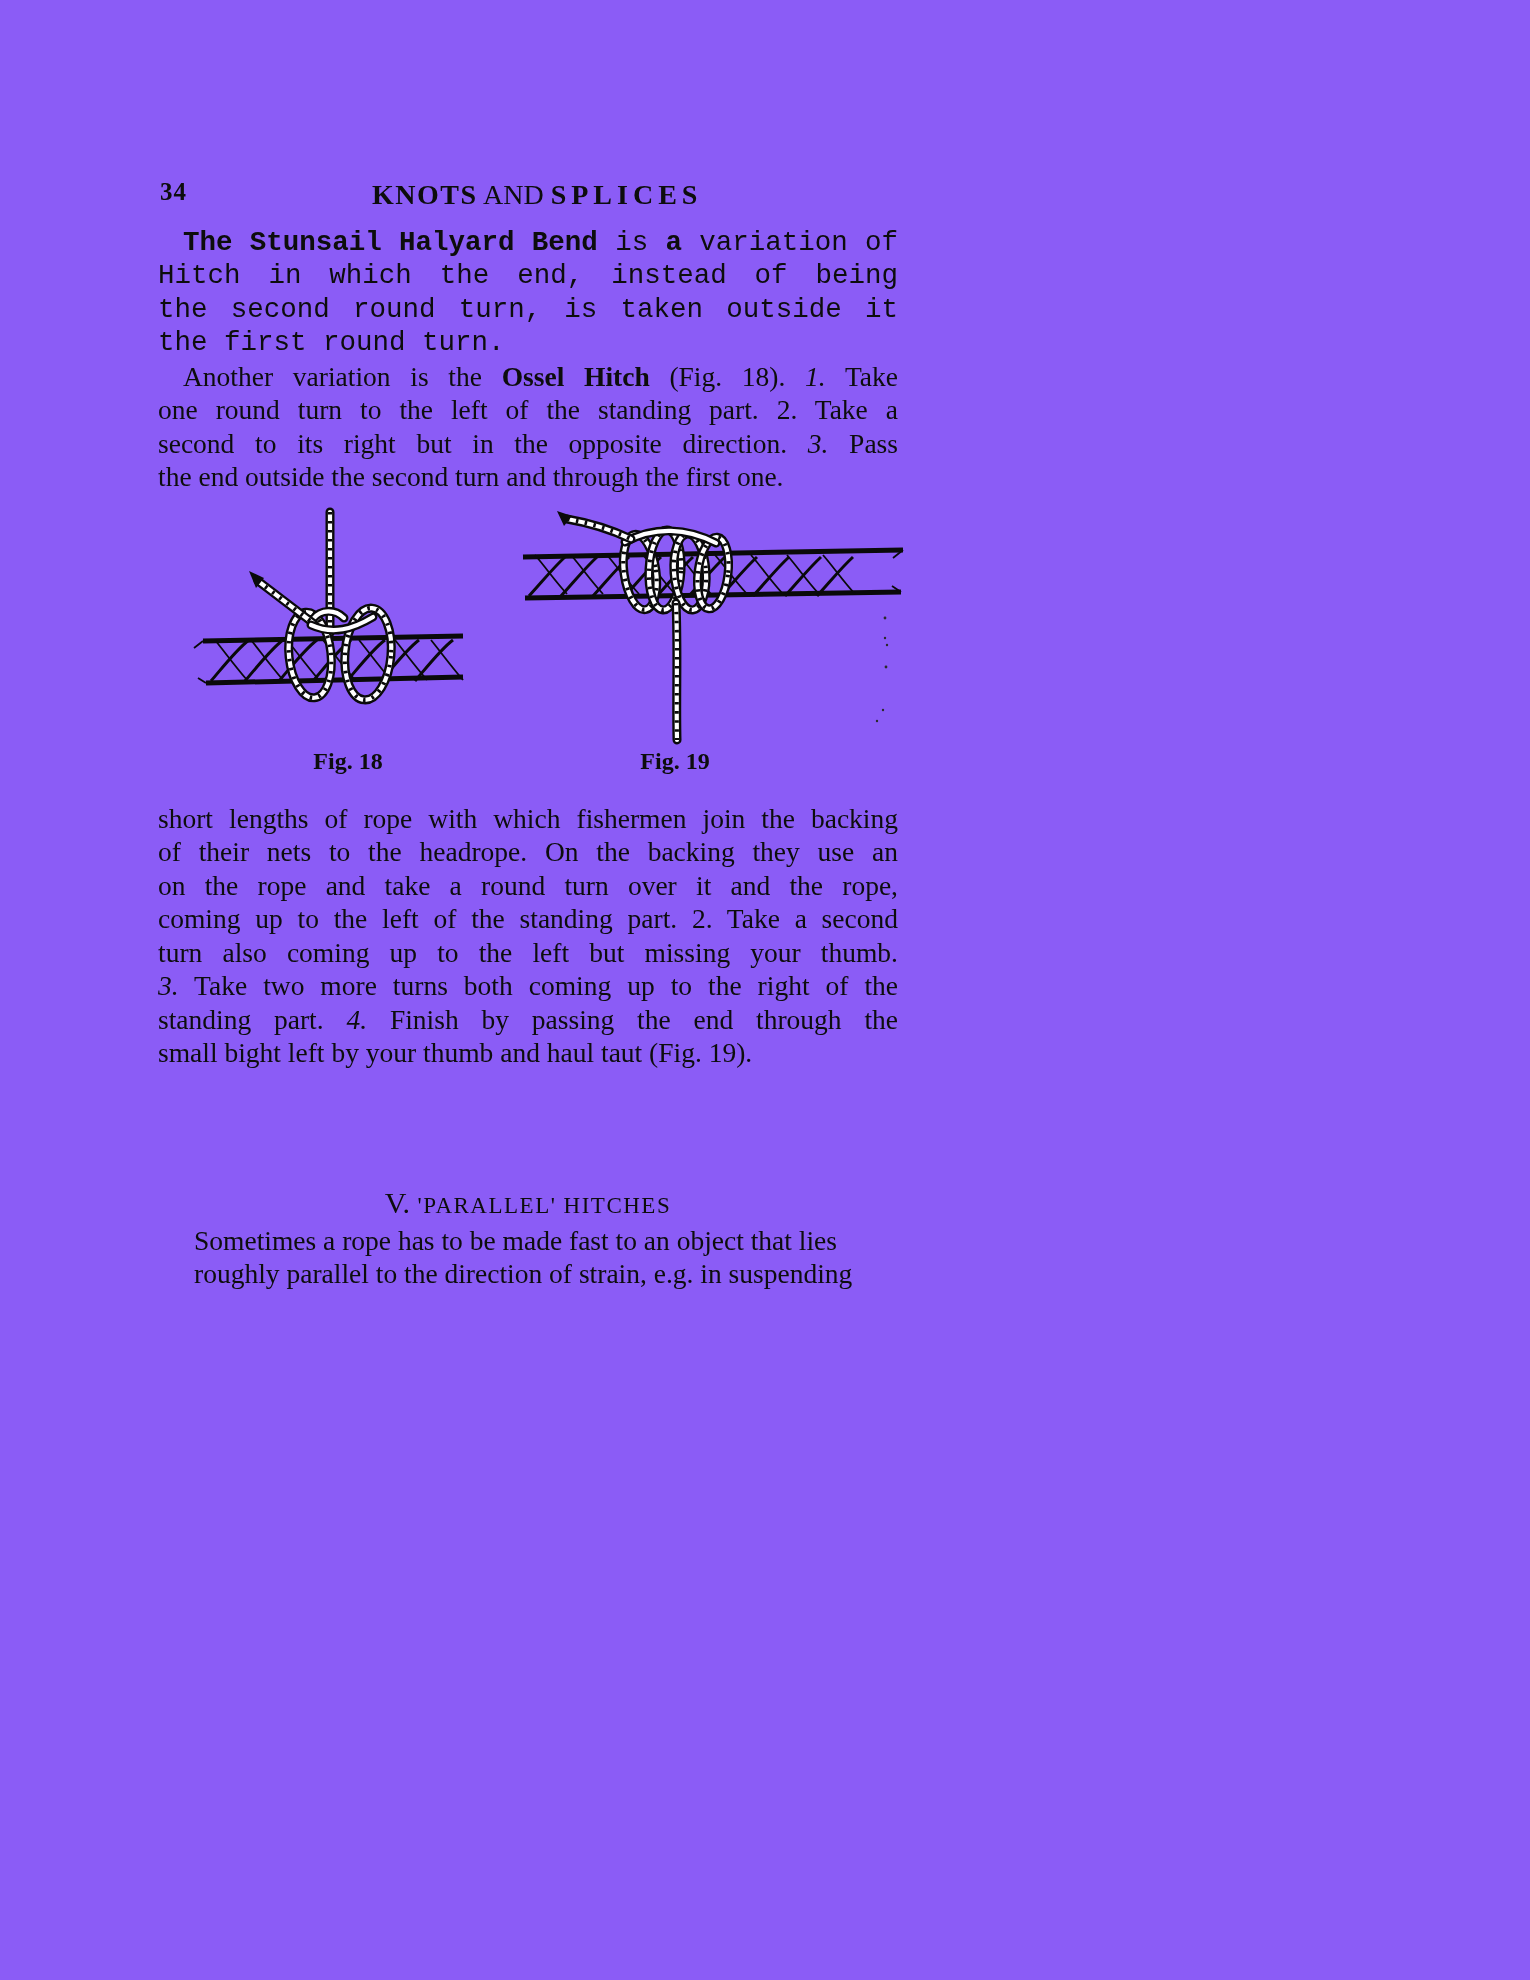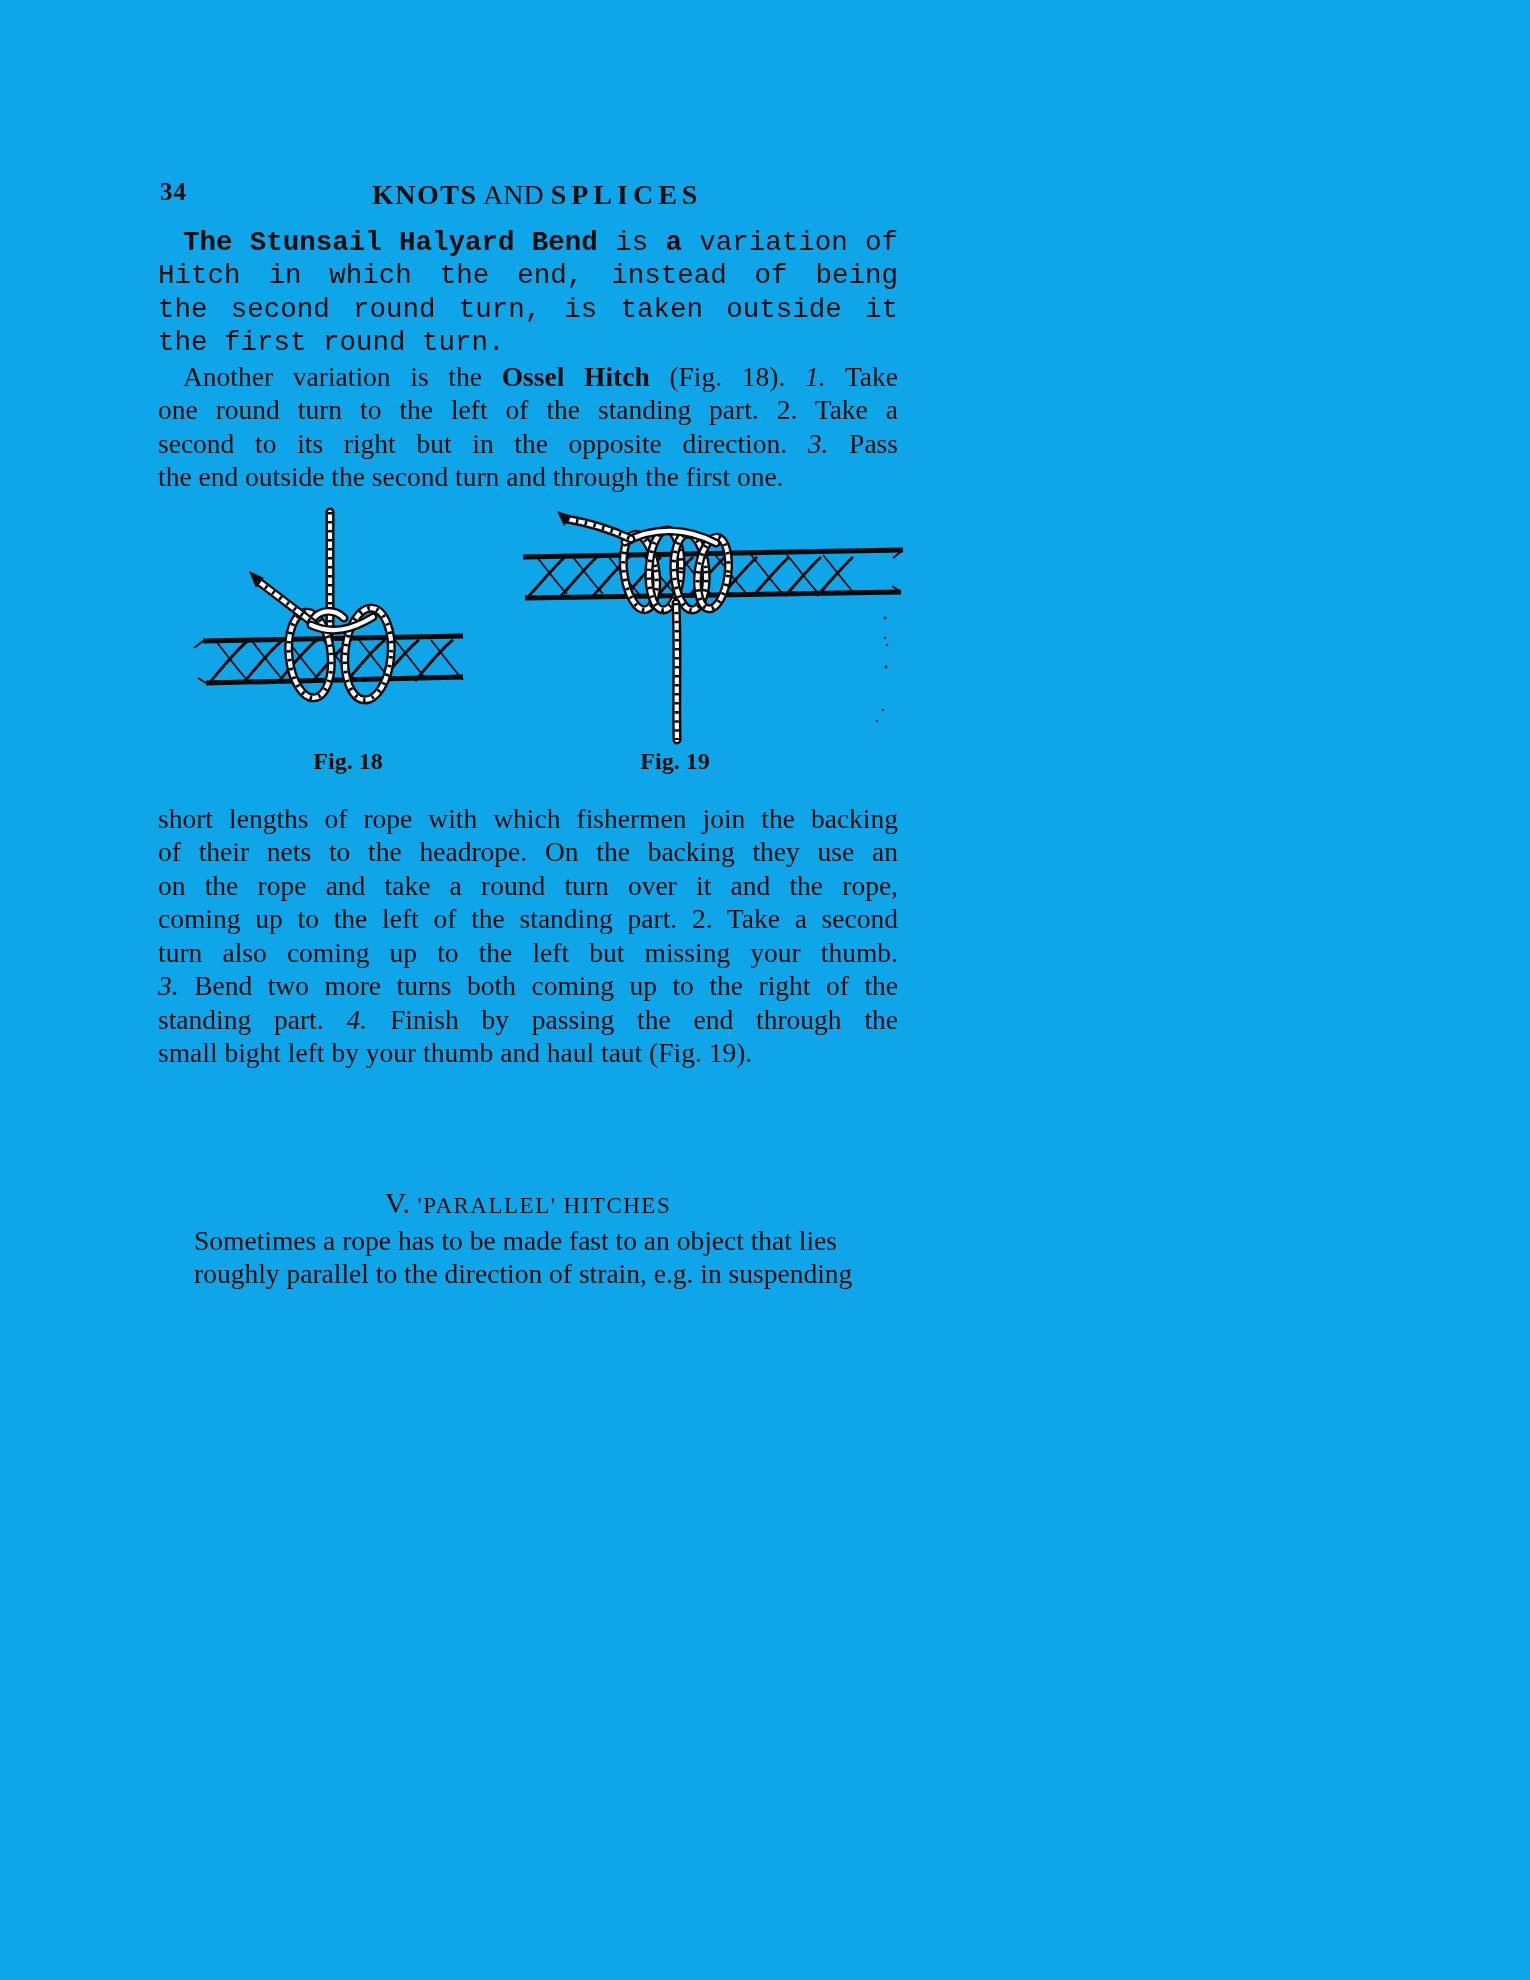--- a/index.html
+++ b/index.html
@@ -1,19 +1,19 @@
 <!DOCTYPE html>
 <html><head>
 <meta charset="utf-8">
 <style>
   html,body{margin:0;padding:0;background:#e8e8e8;}
   .page{
     position:relative;
     width:1530px;height:1980px;
-    background:#0ea5e9;
+    background:#8b5cf6;
     font-family:"Liberation Serif", serif;
     color:#0d0d0d;
     overflow:hidden;
   }
   
   .hdr-num{
     position:absolute;left:160px;top:178px;
     font-size:25px;font-weight:bold;letter-spacing:1px;
   }
   .hdr-title{
@@ -166,21 +166,21 @@
 
   <div class="fig-caption" id="cap18">Fig. 18</div>
   <div class="fig-caption" id="cap19">Fig. 19</div>
 
   <div class="col para" style="top:802px;">
       <div class="line j"><span>short lengths of rope with which fishermen join the backing</span></div>
       <div class="line j"><span>of their nets to the headrope. On the backing they use an</span></div>
       <div class="line j"><span>on the rope and take a round turn over it and the rope,</span></div>
       <div class="line j"><span>coming up to the left of the standing part. 2. Take a second</span></div>
       <div class="line j"><span>turn also coming up to the left but missing your thumb.</span></div>
-      <div class="line j"><span class="i">3.</span><span> Bend two more turns both coming up to the right of the</span></div>
+      <div class="line j"><span class="i">3.</span><span> Take two more turns both coming up to the right of the</span></div>
       <div class="line j"><span>standing part. </span><span class="i">4.</span><span> Finish by passing the end through the</span></div>
       <div class="line j last"><span>small bight left by your thumb and haul taut (Fig. 19).</span></div>
     </div>
 
   <div class="section-heading"><span>V. </span><span class="sc">'PARALLEL'</span><span class="sc"> </span><span class="sc">HITCHES</span></div>
 
   <div class="col para" style="top:1224px;margin-left:36px;">
       <div class="line"><span>Sometimes a rope has to be made fast to an object that lies</span></div>
       <div class="line last"><span>roughly parallel to the direction of strain, e.g. in suspending</span></div>
     </div>

